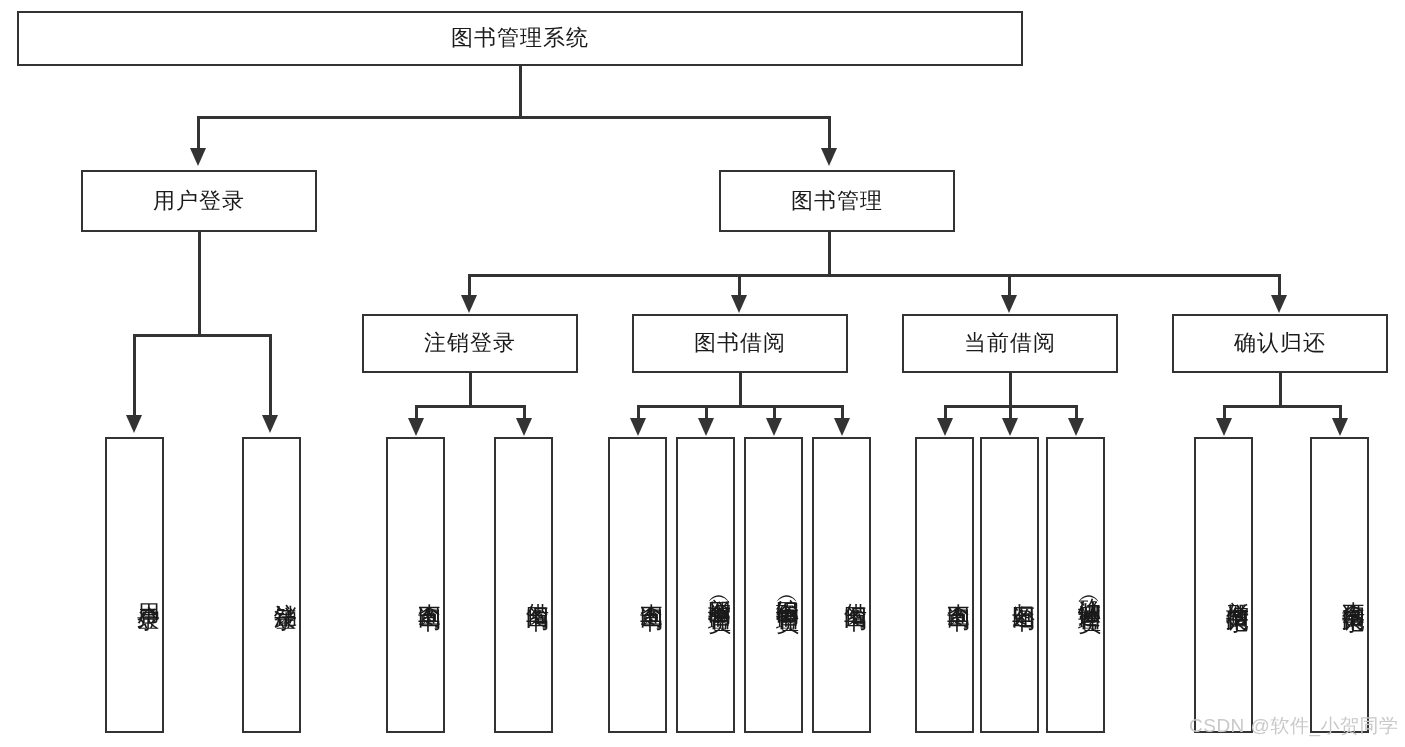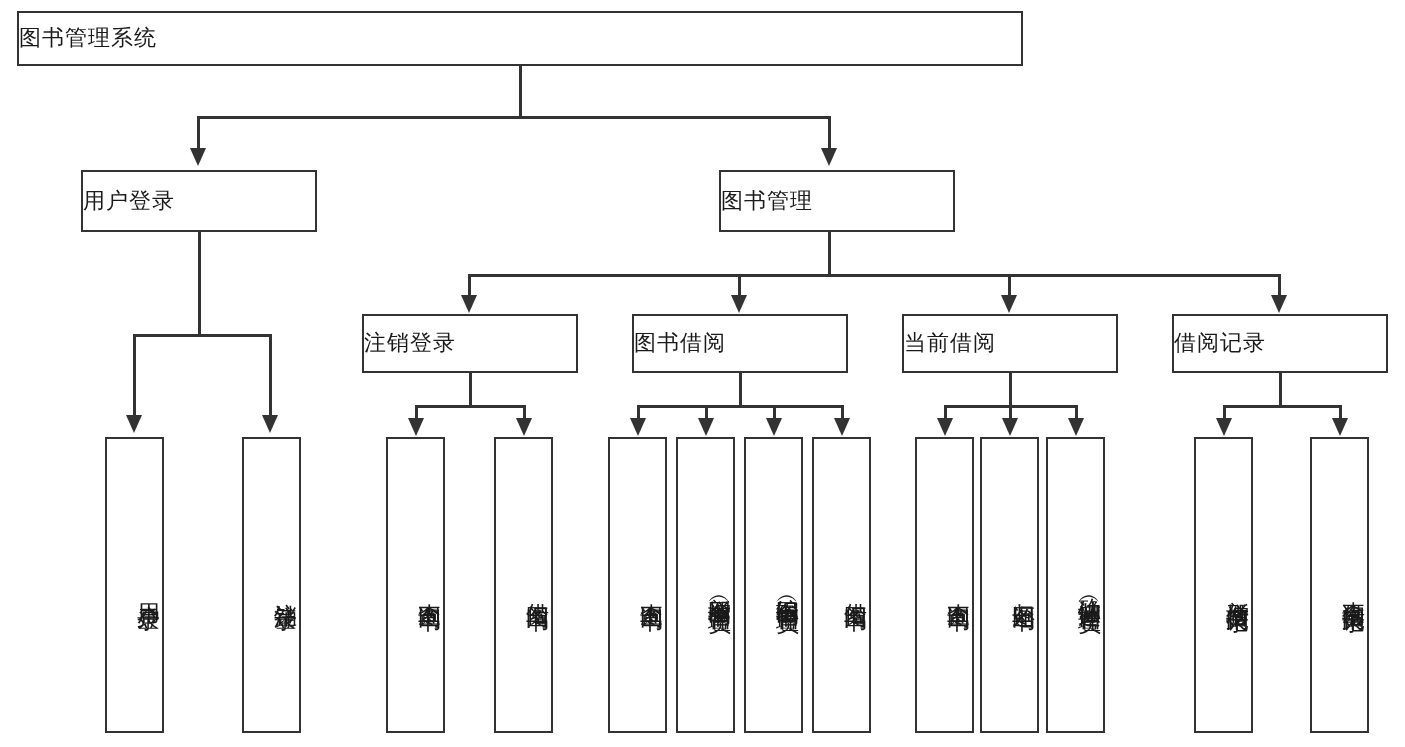--- a/index.html
+++ b/index.html
@@ -17,20 +17,21 @@
     background: #ffffff;
     overflow: hidden;
   }
   .node {
     position: absolute;
     box-sizing: border-box;
     border: 2.5px solid #333333;
     background: #ffffff;
     display: flex;
     align-items: center;
+    justify-content: center;
     color: #1a1a1a;
     text-align: center;
   }
   .node.horizontal {
     font-size: 22px;
     letter-spacing: 1px;
     line-height: 1.2;
   }
   .node.vertical {
     writing-mode: vertical-rl;
@@ -112,21 +113,21 @@
   <div class="node horizontal" style="left:362px; top:314px; width:216px; height:59px;">
     <span>注销登录</span>
   </div>
   <div class="node horizontal" style="left:902px; top:314px; width:216px; height:59px;">
     <span>当前借阅</span>
   </div>
   <div class="node horizontal" style="left:632px; top:314px; width:216px; height:59px;">
     <span>图书借阅</span>
   </div>
   <div class="node horizontal" style="left:1172px; top:314px; width:216px; height:59px;">
-    <span>借阅记录</span>
+    <span>确认归还</span>
   </div>
 
   <div class="edge v" style="left:469px; top:373px; width:2.5px; height:34px;"></div>
   <div class="edge h" style="left:415px; top:405px; width:110px; height:2.5px;"></div>
   <div class="edge v" style="left:415px; top:405px; width:2.5px; height:16px;"></div>
   <div class="arrow" style="left:408px; top:418px;"></div>
   <div class="edge v" style="left:523px; top:405px; width:2.5px; height:16px;"></div>
   <div class="arrow" style="left:516px; top:418px;"></div>
 
   <div class="edge v" style="left:739px; top:373px; width:2.5px; height:34px;"></div>
@@ -193,14 +194,15 @@
     <span>确认归还（管理员）</span>
   </div>
 
   <div class="node vertical" style="left:1194px; top:437px; width:59px; height:296px;">
     <span>新增借阅记录</span>
   </div>
   <div class="node vertical" style="left:1310px; top:437px; width:59px; height:296px;">
     <span>查询借阅记录</span>
   </div>
 
+  <div class="watermark" style="left:1189px; top:713px;">CSDN @软件_小贺同学</div>
 
 </div>
 
 </body></html>

